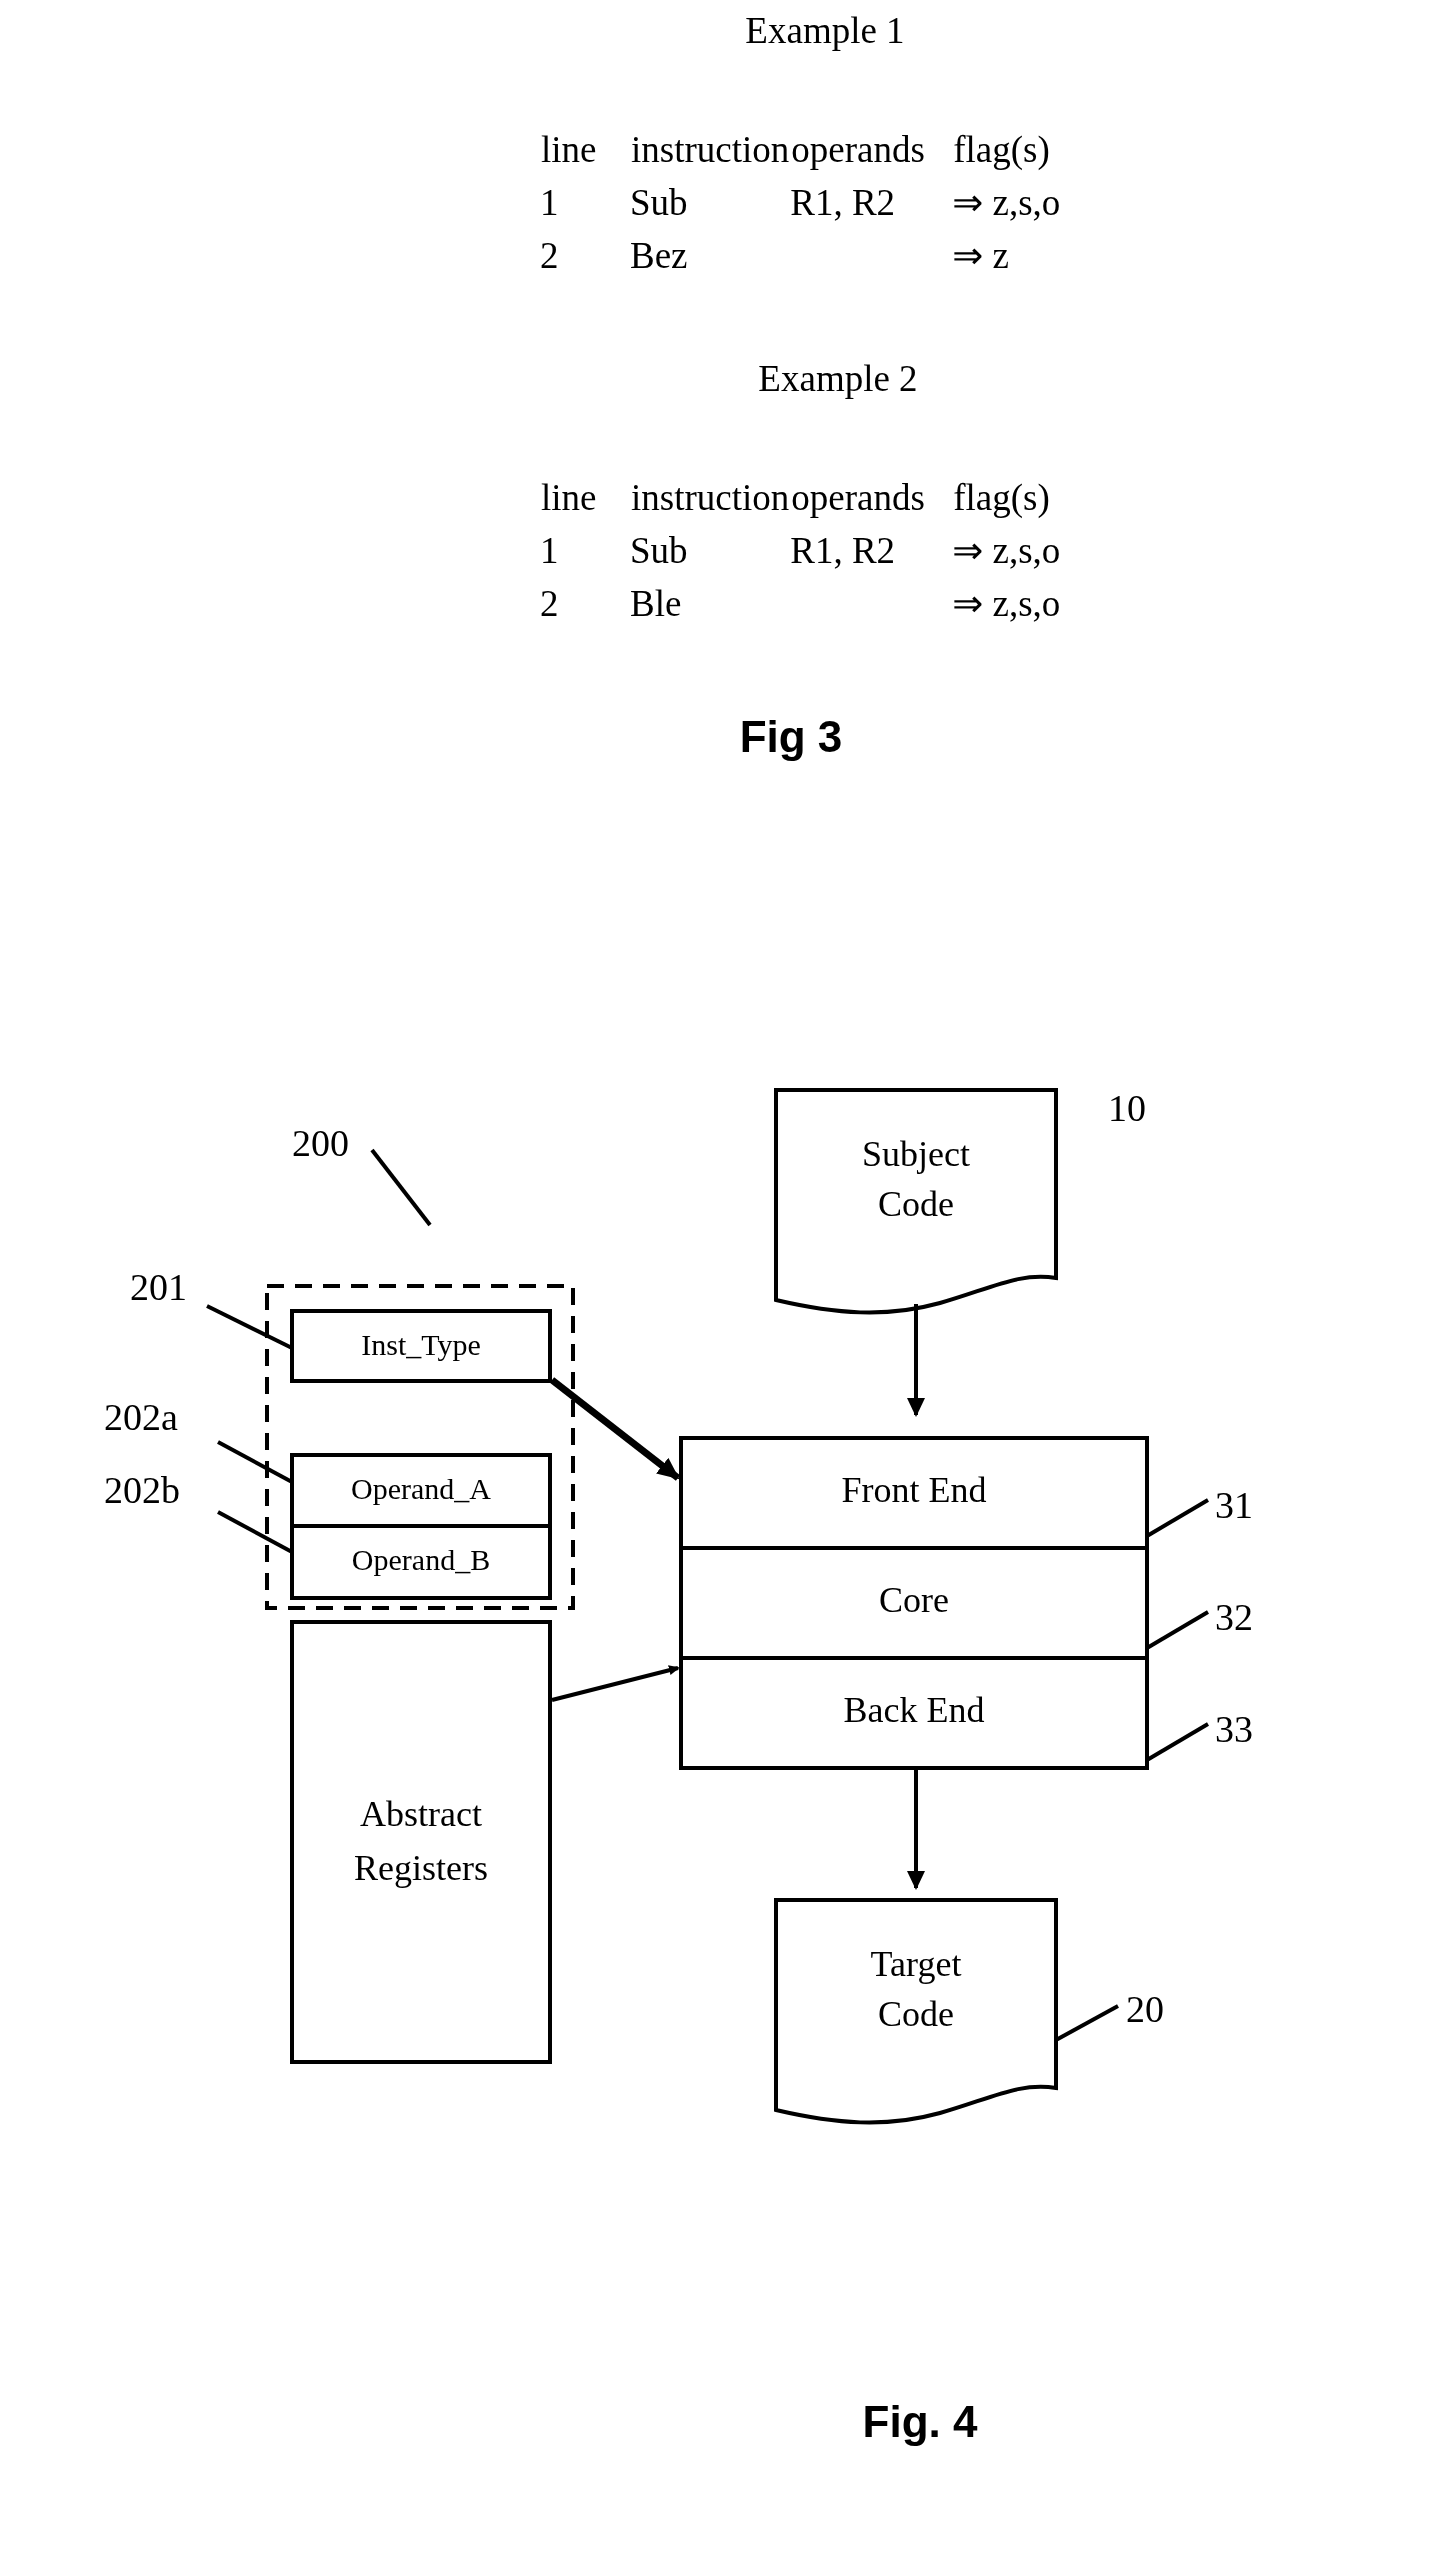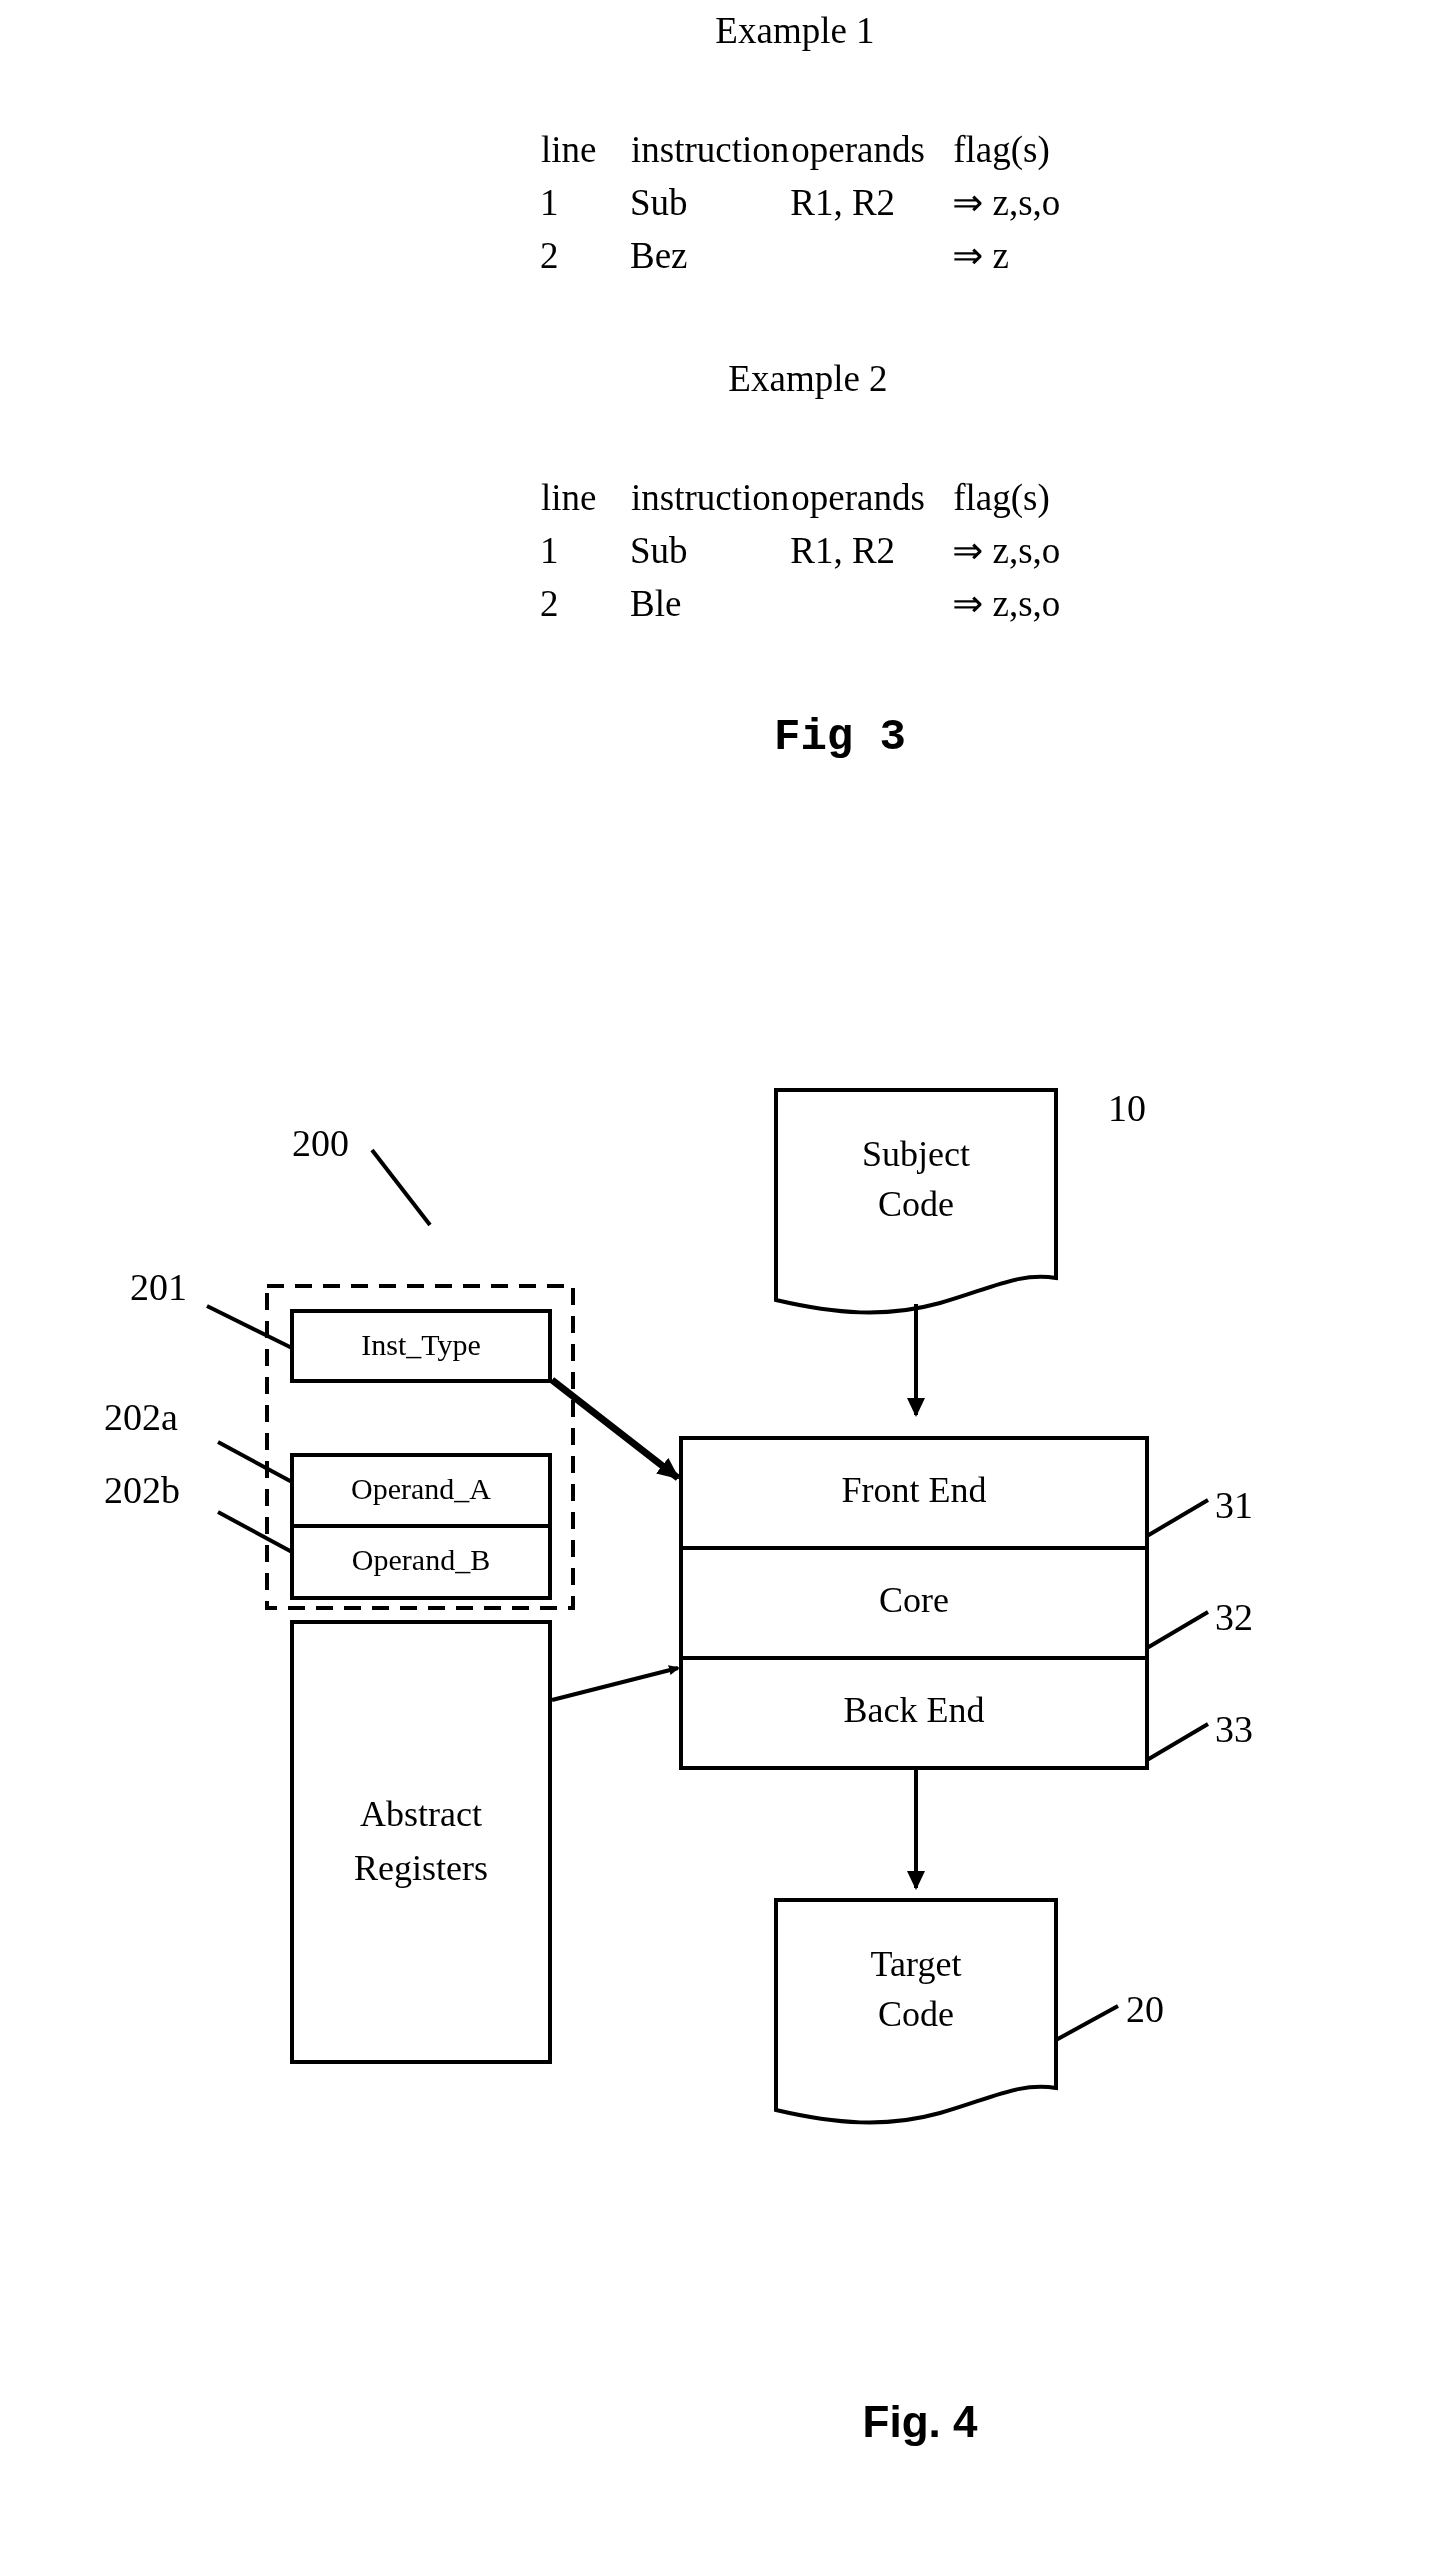--- a/index.html
+++ b/index.html
@@ -19,20 +19,21 @@
 
   
   .abs { position: absolute; }
 
   
   .example-title {
     font-family: "Liberation Serif", "DejaVu Serif", serif;
     font-size: 37px;
     line-height: 1;
     white-space: nowrap;
+    margin-left: 30px;
   }
 
   .code-table {
     border-collapse: collapse;
     font-family: Liberation Serif, serif;
     font-size: 37px;
     line-height: 1;
   }
   .code-table td {
     padding: 0 0 16px 0;
@@ -144,21 +145,21 @@
     </tr>
     <tr>
       <td>2</td>
       <td>Ble</td>
       <td></td>
       <td>⇒ z,s,o</td>
     </tr>
   </tbody>
 </table>
 
-<div class="abs fig-caption" style="left:840px; top:715px; transform:translateX(-50%);font-family:Liberation Mono, monospace;">Fig 3</div>
+<div class="abs fig-caption" style="left:791px; top:715px; transform:translateX(-50%);">Fig 3</div>
 
 <div id="fig4-stage">
   <svg id="fig4-svg" width="1431" height="1250" viewBox="0 0 1431 1250" xmlns="http://www.w3.org/2000/svg">
 
     <defs>
       <marker id="arrowThin" markerWidth="12" markerHeight="12" refX="9" refY="5" orient="auto" markerUnits="userSpaceOnUse">
         <path d="M0,0 L11,5 L0,10 z" fill="#000000"></path>
       </marker>
       <marker id="arrowFlow" markerWidth="22" markerHeight="22" refX="17" refY="9" orient="auto" markerUnits="userSpaceOnUse">
         <path d="M0,0 L19,9 L0,18 z" fill="#000000"></path>

